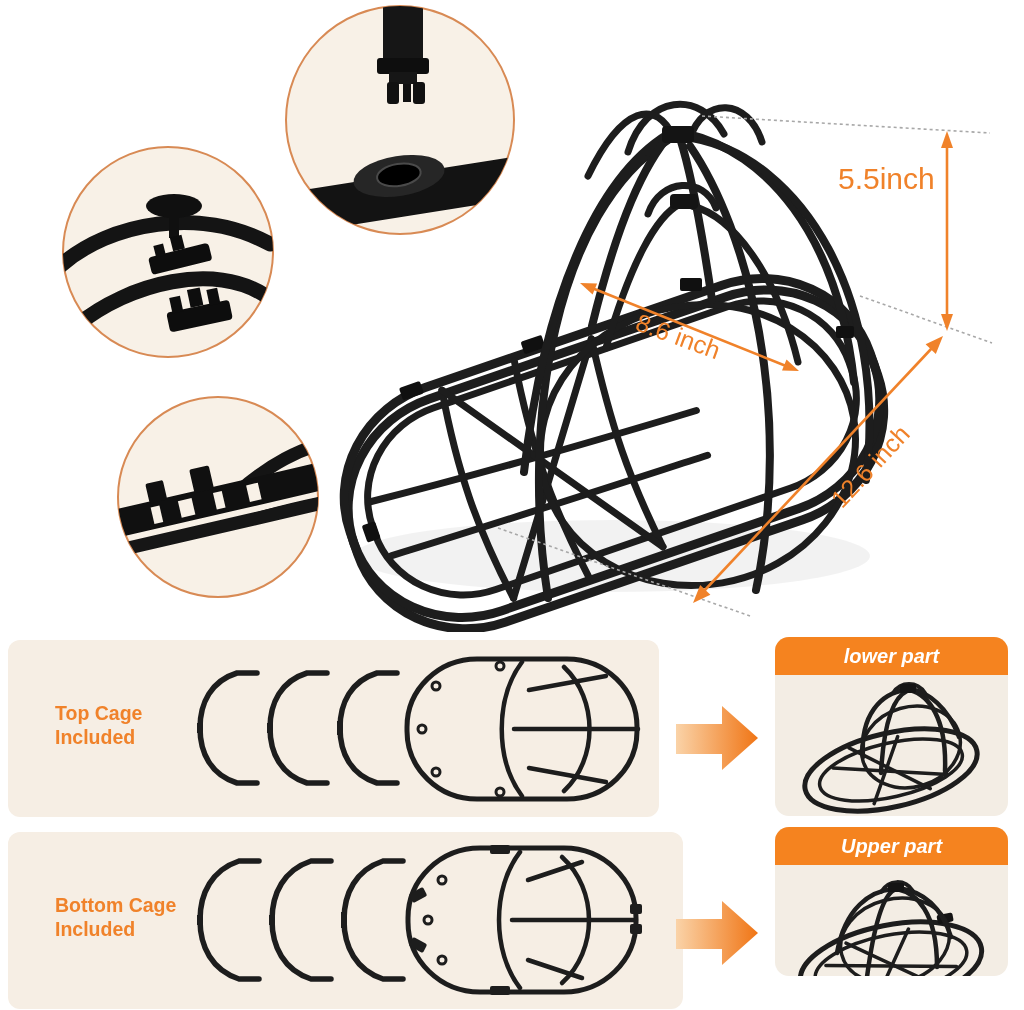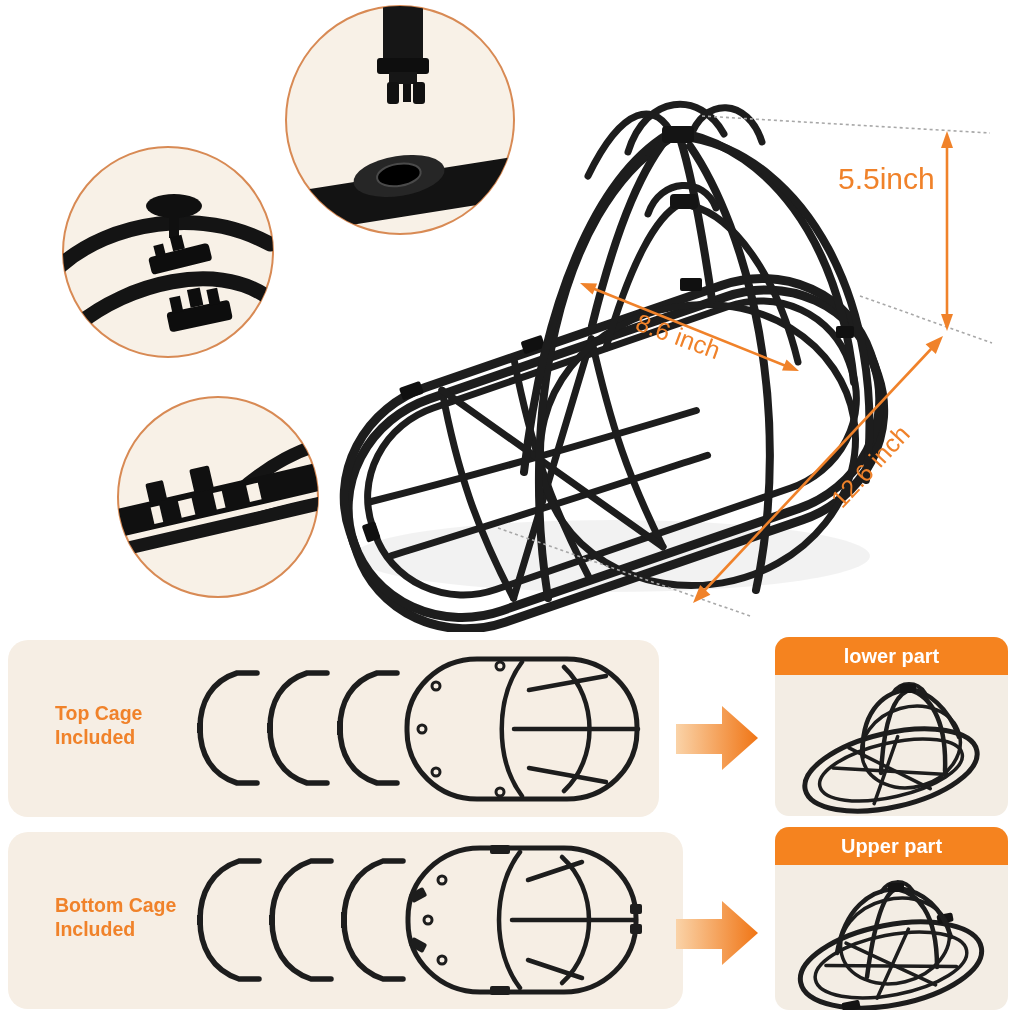--- a/index.html
+++ b/index.html
@@ -13,37 +13,38 @@
   .dim{
     position:absolute;color:#F0822A;font-weight:400;white-space:nowrap;z-index:5;
   }
   .dim-height{left:838px;top:162px;font-size:30px;}
   .dim-width{left:608px;top:322px;width:140px;text-align:center;font-size:25px;
     transform:rotate(20deg);}
   .dim-length{left:798px;top:452px;width:145px;text-align:center;font-size:25px;
     transform:rotate(-47deg);}
   
   .panel{
-    position:absolute;left:8px;width:651px;height:177px;background:#F6EEE4;border-radius:20px;
+    position:absolute;left:8px;width:651px;height:177px;background:#F6EEE4;border-radius:12px;
   }
   .panel-1{top:640px;}
   .panel-2{top:832px;padding-left:24px;}
   .panel-label{
     position:absolute;left:47px;top:62px;width:138px;color:#F0822A;
     font-size:19.5px;font-weight:700;line-height:1.22;
   }
   .flow-arrow{position:absolute;left:676px;width:82px;height:76px;}
   .flow-arrow-1{top:700px;}
   .flow-arrow-2{top:895px;}
   .card{
     position:absolute;left:775px;width:233px;border-radius:14px;overflow:hidden;
     background:#F3EDE4;
+    font-style:italic;
   }
   .card-1{top:637px;height:179px;}
-  .card-2{top:827px;height:183px;}
+  .card-2{top:827px;height:149px;}
   .card-header{
     height:38px;background:#F5831F;color:#ffffff;display:flex;align-items:center;
     justify-content:center;font-size:20px;font-weight:700;
   }
   .card-body{position:relative;width:100%;}
   .stroke{fill:none;stroke:#1d1d1d;stroke-linecap:round;}
 </style>
 </head>
 <body>
 

